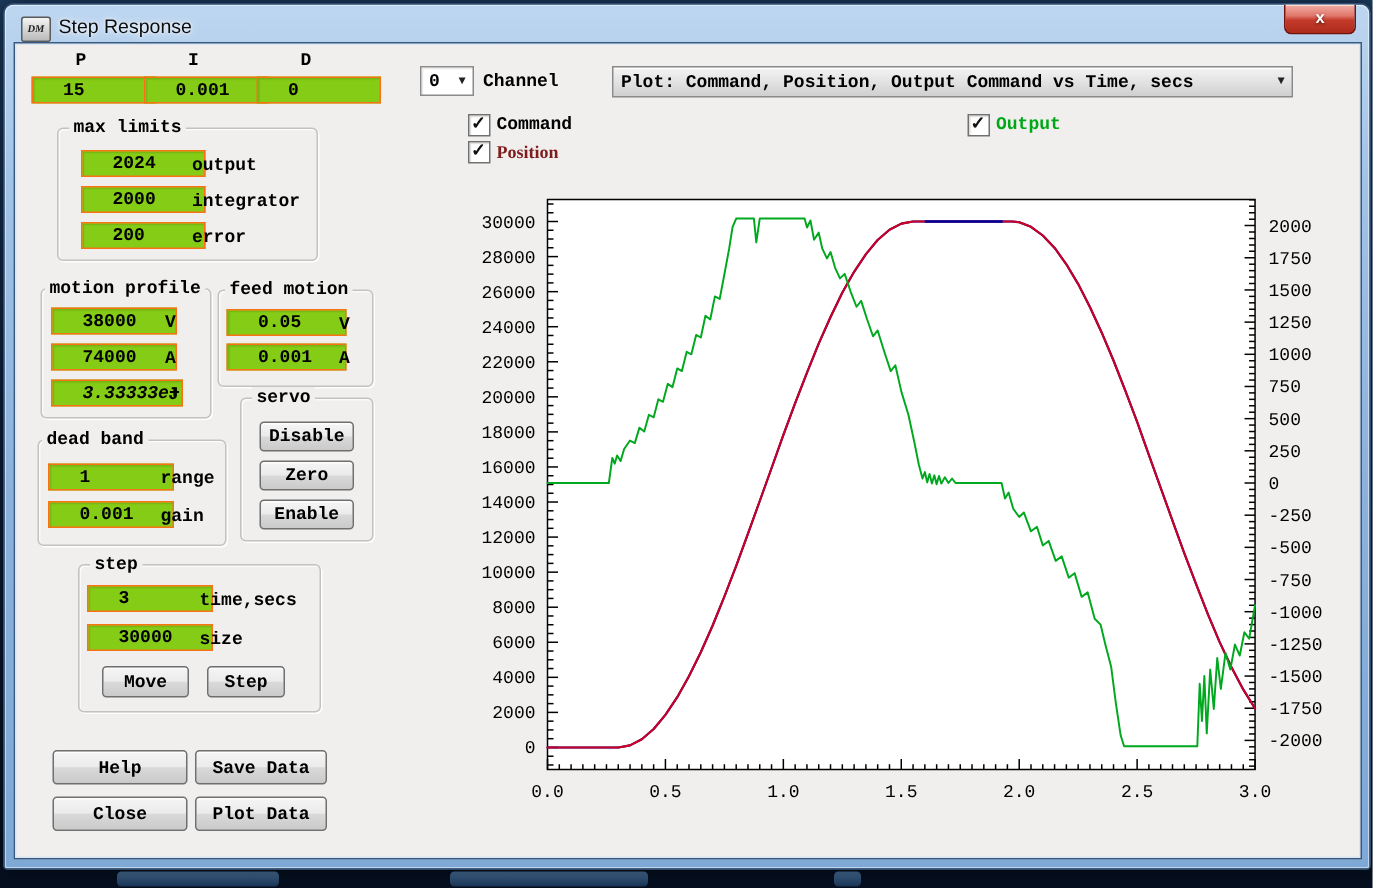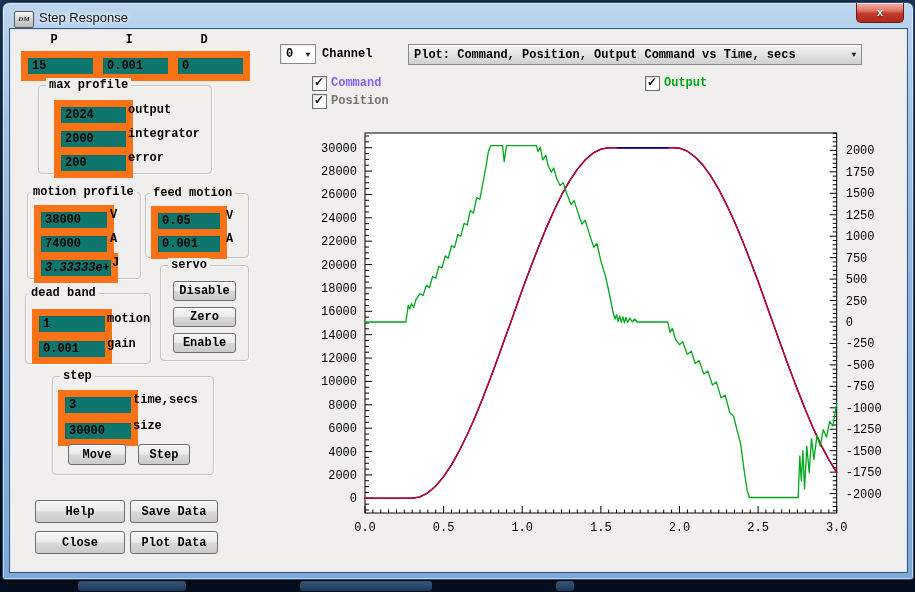--- a/index.html
+++ b/index.html
@@ -28,24 +28,24 @@
   .close-btn span{display:block;text-align:center;
     font:700 11px/18px "Liberation Sans",sans-serif;color:#fff;
     text-shadow:0 1px 2px rgba(0,0,0,.6);}
 
   .content{position:absolute;left:9px;top:28px;width:897px;height:543px;
     background:#f0efee;border:1px solid #355980;box-shadow:inset 0 0 0 1px #d9e6f2;}
 
   
   .abs{position:absolute;}
   .lbl{font:700 12px "Liberation Mono","DejaVu Sans Mono",monospace;color:#000;white-space:pre;}
-  .field{position:absolute;height:16px;background:#0f766e;border:7px solid #f97316;
+  .field{position:absolute;height:16px;background:#84cc16;border:1px solid #f97316;
     box-shadow:inset 1px 1px 1px rgba(0,0,0,.12);
     font:700 12px/16px "Liberation Mono","DejaVu Sans Mono",monospace;color:#000;
-    padding:0 0 0 4px;margin:0;overflow:hidden;white-space:nowrap;}
+    padding:0 0 0 20px;margin:0;overflow:hidden;white-space:nowrap;}
   input.field{width:60px;}
   .group{position:absolute;border:1px solid #c3c2c1;border-radius:4px;
     box-shadow:1px 1px 0 rgba(255,255,255,.9),inset 1px 1px 0 rgba(255,255,255,.7);}
   .group>.gtitle{position:absolute;top:-8px;left:7px;background:#f0efee;padding:0 3px;
     font:700 12px "Liberation Mono","DejaVu Sans Mono",monospace;}
   .btn{position:absolute;border:1px solid #6f6f6f;border-radius:3px;cursor:pointer;
     background:linear-gradient(180deg,#f5f5f5 0%,#ebebeb 48%,#d9d9d9 52%,#cacaca 100%);
     box-shadow:inset 0 1px 0 #fdfdfd;
     font:700 12px "Liberation Mono","DejaVu Sans Mono",monospace;color:#000;
     text-align:center;display:flex;align-items:center;justify-content:center;}
@@ -101,28 +101,28 @@
     <span class="arr">▼</span>
   </div>
   <div class="abs lbl" style="left:322px;top:47px;">Channel</div>
 
   <div class="combo gray" style="left:408px;top:44px;width:452px;height:19px;gap:16px;">
     <span class="val">Plot: Command, Position, Output Command vs Time, secs</span>
     <span class="arr">▼</span>
   </div>
 
   <div class="chk checked" style="left:312px;top:76px;"></div>
-  <div class="chklbl" style="left: 331px; top: 76px; color: #8b5cf6;">Command</div>
+  <div class="chklbl" style="left: 331px; top: 76px; color: #000000;">Command</div>
   <div class="chk checked" style="left:312px;top:94px;"></div>
-  <div class="chklbl" style="left: 331px; top: 94px; color: #737373;">Position</div>
+  <div class="chklbl" style="left: 331px; top: 94px; color: #7f1d1d; font-family: Liberation Serif, serif;">Position</div>
   <div class="chk checked" style="left:645px;top:76px;"></div>
   <div class="chklbl" style="left: 664px; top: 76px; color: rgb(0, 168, 24);">Output</div>
 
   <div class="group" style="left:38px;top:85px;width:172px;height:87px;">
-    <span class="gtitle">max profile</span>
+    <span class="gtitle">max limits</span>
   </div>
   <input class="field" style="left: 54px; top: 100px; width: 61px;" value="2024">
   <div class="abs lbl" style="left:128px;top:103px;">output</div>
   <input class="field" style="left: 54px; top: 124px; width: 61px;" value="2000">
   <div class="abs lbl" style="left:128px;top:127px;">integrator</div>
   <input class="field" style="left: 54px; top: 148px; width: 61px;" value="200">
   <div class="abs lbl" style="left:128px;top:151px;">error</div>
 
   <div class="group" style="left:27px;top:192px;width:112px;height:85px;">
     <span class="gtitle" style="left:2px;">motion profile</span>
@@ -146,21 +146,21 @@
     <span class="gtitle">servo</span>
   </div>
   <div class="btn" style="left:173px;top:281px;width:61px;height:18px;">Disable</div>
   <div class="btn" style="left:173px;top:307px;width:61px;height:18px;">Zero</div>
   <div class="btn" style="left:173px;top:333px;width:61px;height:18px;">Enable</div>
 
   <div class="group" style="left:25px;top:293px;width:124px;height:69px;">
     <span class="gtitle" style="left:2px;">dead band</span>
   </div>
   <input class="field" style="left: 32px; top: 309px; width: 62px;" value="1">
-  <div class="abs lbl" style="left:107px;top:312px;">motion</div>
+  <div class="abs lbl" style="left:107px;top:312px;">range</div>
   <input class="field" style="left: 32px; top: 334px; width: 62px;" value="0.001">
   <div class="abs lbl" style="left:107px;top:337px;">gain</div>
 
   <div class="group" style="left:52px;top:376px;width:160px;height:97px;">
     <span class="gtitle">step</span>
   </div>
   <input class="field" style="left: 58px; top: 390px; width: 62px;" value="3">
   <div class="abs lbl" style="left:133px;top:393px;">time,secs</div>
   <input class="field" style="left: 58px; top: 416px; width: 62px;" value="30000">
   <div class="abs lbl" style="left:133px;top:419px;">size</div>

